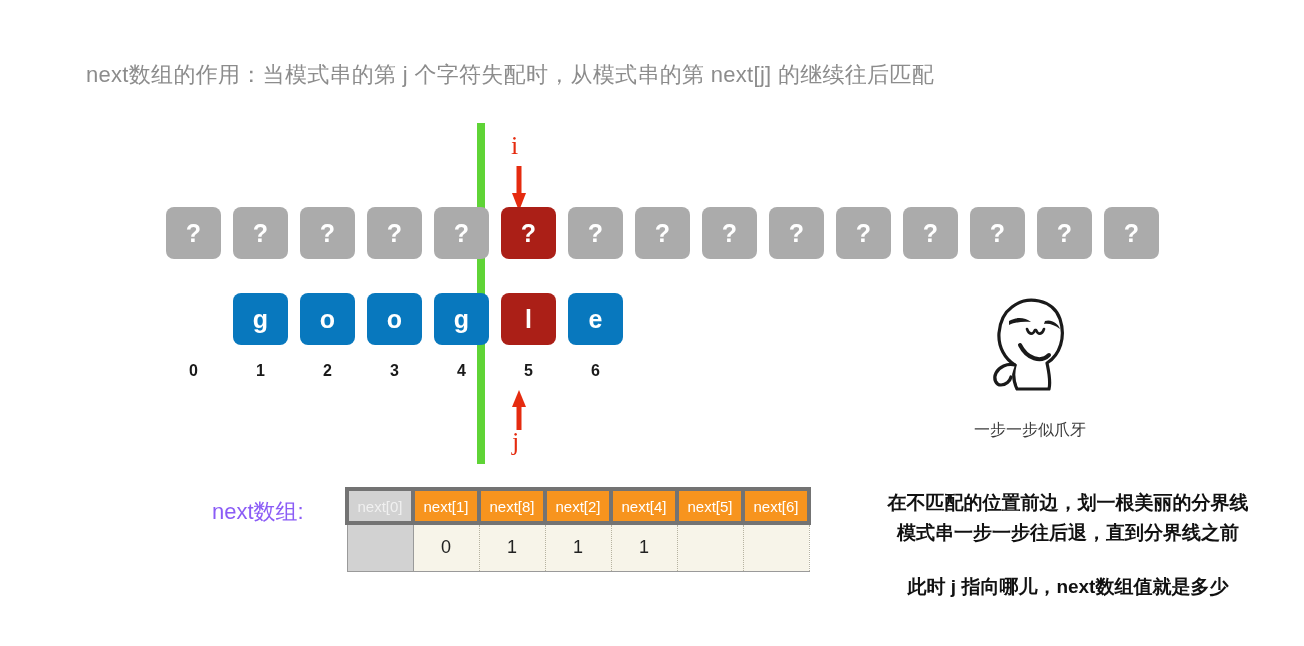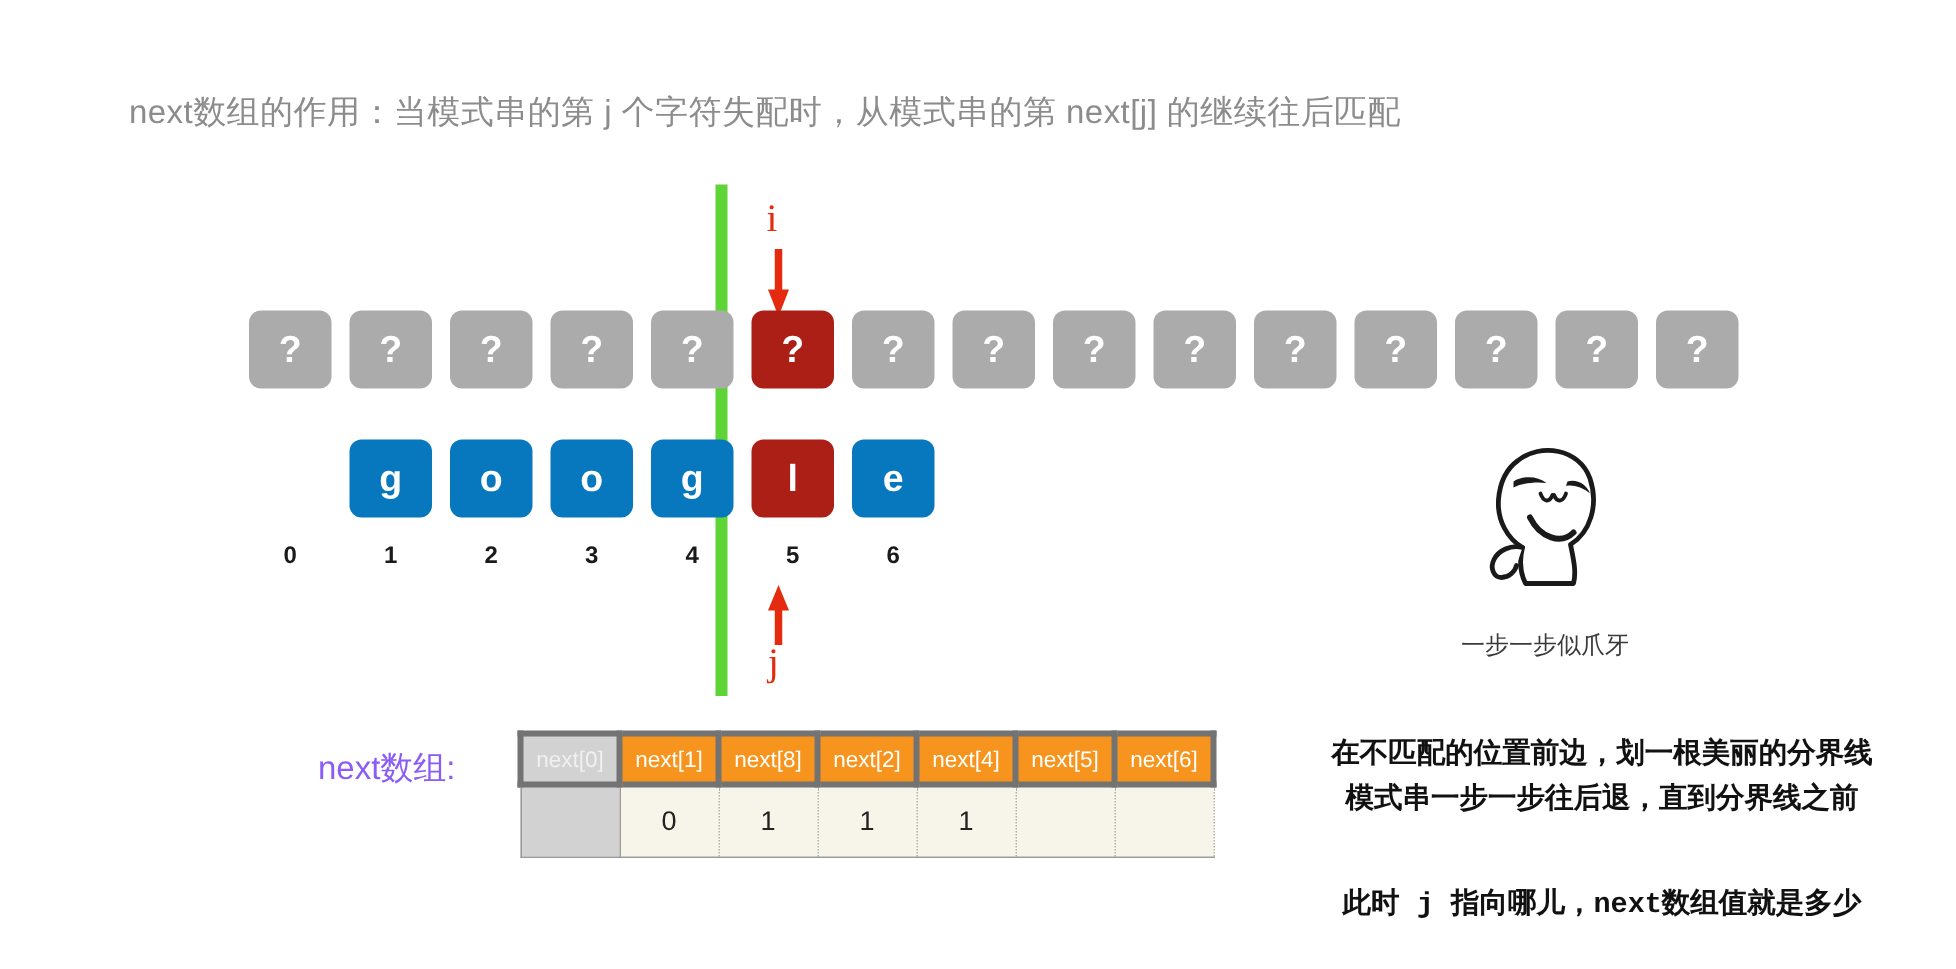--- a/index.html
+++ b/index.html
@@ -138,24 +138,23 @@
   #note {
     position: absolute;
     left: 848px;
     top: 488px;
     width: 440px;
     color: #111111;
     font-size: 19px;
     font-weight: bold;
     line-height: 30px;
     text-align: center;
-    font-family: Liberation Mono, monospace;
   }
   #note .note-line { white-space: nowrap; }
-  #note .note-last { margin-top: 40px; white-space: nowrap; }
+  #note .note-last { margin-top: 24px; white-space: nowrap; }
 
   
   #cartoon {
     position: absolute;
     left: 965px;
     top: 285px;
     width: 130px;
     height: 120px;
   }
   #cartoon-caption {

